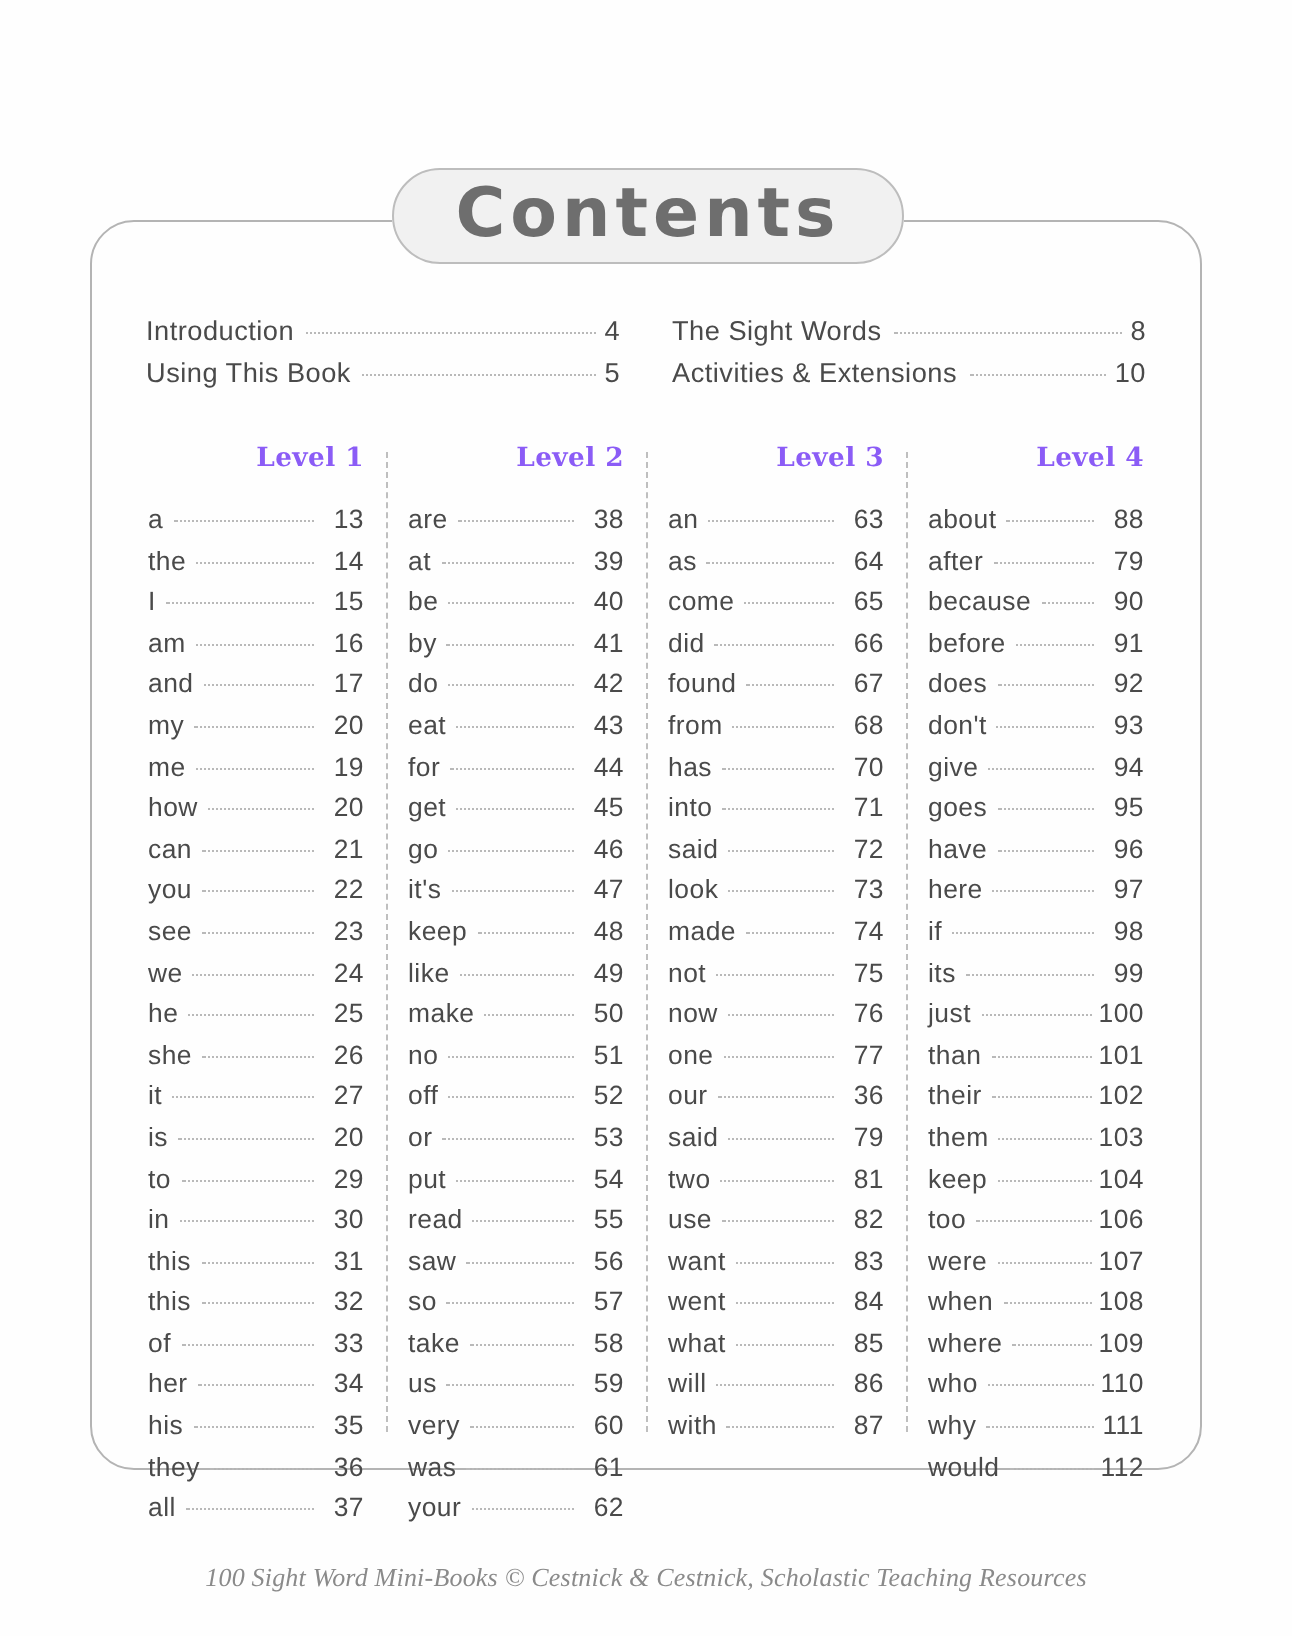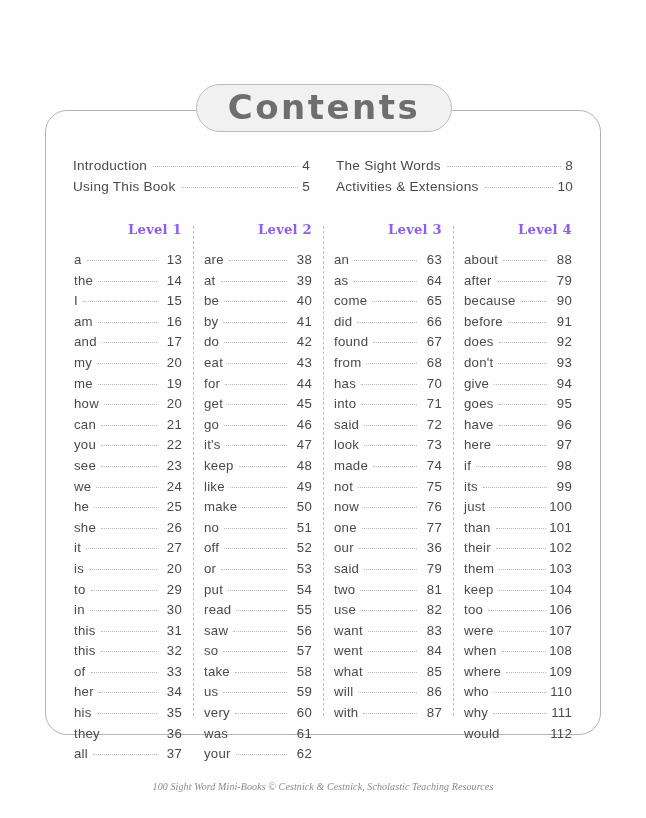--- a/index.html
+++ b/index.html
@@ -154,21 +154,21 @@
 
   
   #footer {
     position: absolute;
     left: 0;
     top: 781px;
     width: 646px;
     text-align: center;
     font-family: "Liberation Serif", serif;
     font-style: italic;
-    font-size: 10px;
+    font-size: 13px;
     color: #8a8a8a;
     letter-spacing: .1px;
   }
 </style>
 </head>
 <body>
 
 <div id="page">
 
   <div id="frame"></div>

